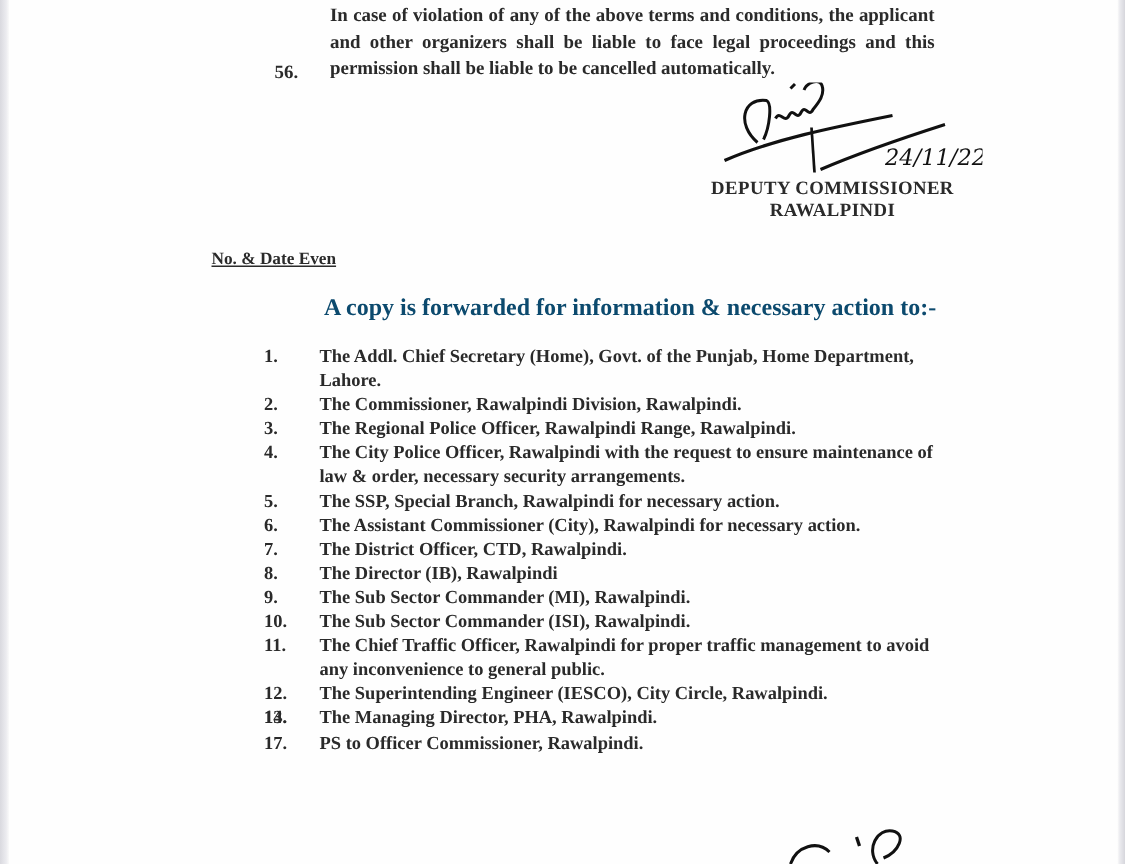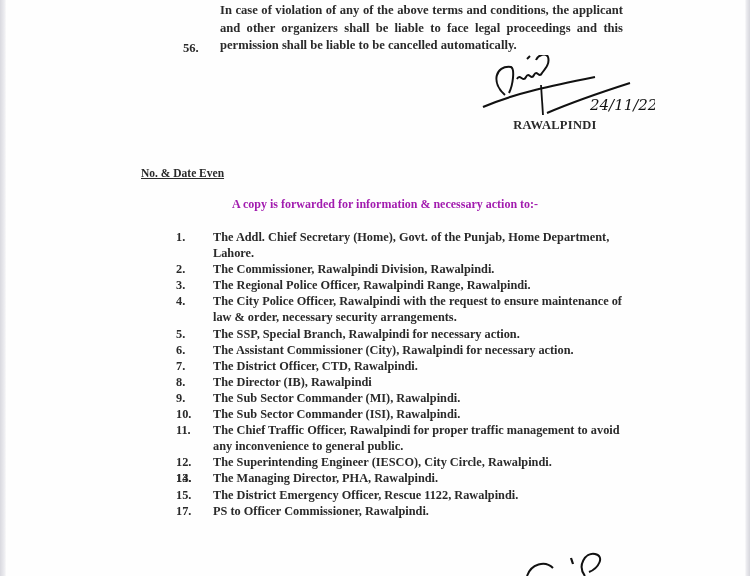--- a/index.html
+++ b/index.html
@@ -41,22 +41,22 @@
       position: absolute; left: 455px; top: 118px; width: 200px;
       text-align: center; font-weight: bold; font-size: 12.5px;
       line-height: 15px; letter-spacing: 0.3px; color: #2a2a2a;
     }
     .ref {
       position: absolute; left: 141px; top: 167px;
       font-weight: bold; font-size: 11.5px; text-decoration: underline;
       color: #2a2a2a;
     }
     .intro {
-      position: absolute; left: 232px; top: 197px;
-      font-size: 12px; font-weight: bold; color: #a21caf;
+      position: absolute; left: 216px; top: 197px;
+      font-size: 16px; font-weight: bold; color: #0c4a6e;
     }
     .dist-list {
       position: absolute; left: 176px; top: 229px; width: 460px;
       margin: 0; padding: 0; list-style: none;
       font-size: 12.3px; line-height: 16.1px; font-weight: bold; color: #2a2a2a;
     }
     .dist-list li { position: relative; padding-left: 37px; }
     .dist-list .n { position: absolute; left: 0; top: 0; }
     .sig-bottom {
       position: absolute; left: 515px; top: 548px; width: 110px; height: 28px;
@@ -78,20 +78,21 @@
   <path d="M50 40 C 36 28, 40 10, 56 12 C 60 14, 58 30, 54 38" fill="none" stroke="#111" stroke-width="2"></path>
   <path d="M62 24 c 3 -6, 6 4, 9 -2 c 3 -6, 5 4, 8 -2 c 3 -6, 5 4, 8 -2 c 4 -5, 8 -10, 6 -16 c -2 -5, -10 -2, -12 3" fill="none" stroke="#111" stroke-width="2"></path>
   <path d="M72 4 l 3 -3" stroke="#111" stroke-width="2"></path>
   <path d="M28 52 C 60 38, 100 30, 140 22" fill="none" stroke="#111" stroke-width="2.2"></path>
   <path d="M92 58 C 120 46, 150 36, 175 28" fill="none" stroke="#111" stroke-width="2"></path>
   <line x1="86" y1="30" x2="90" y2="90" stroke="#111" stroke-width="1.8"></line>
   <text x="135" y="55" font-family="DejaVu Serif, serif" font-size="15" font-style="italic" fill="#111">24/11/22</text>
 </svg>
 
 <div class="designation">
+  <div>DEPUTY COMMISSIONER</div>
   <div>RAWALPINDI</div>
 </div>
 
 <div class="ref">No. &amp; Date Even</div>
 
 <div class="intro">A copy is forwarded for information &amp; necessary action to:-</div>
 
 <ul class="dist-list">
   <li><span class="n">1.</span><span>The Addl. Chief Secretary (Home), Govt. of the Punjab, Home Department, Lahore.</span></li>
   <li><span class="n">2.</span><span>The Commissioner, Rawalpindi Division, Rawalpindi.</span></li>
@@ -100,21 +101,20 @@
   <li><span class="n">5.</span><span>The SSP, Special Branch, Rawalpindi for necessary action.</span></li>
   <li><span class="n">6.</span><span>The Assistant Commissioner (City), Rawalpindi for necessary action.</span></li>
   <li><span class="n">7.</span><span>The District Officer, CTD, Rawalpindi.</span></li>
   <li><span class="n">8.</span><span>The Director (IB), Rawalpindi</span></li>
   <li><span class="n">9.</span><span>The Sub Sector Commander (MI), Rawalpindi.</span></li>
   <li><span class="n">10.</span><span>The Sub Sector Commander (ISI), Rawalpindi.</span></li>
   <li><span class="n">11.</span><span>The Chief Traffic Officer, Rawalpindi for proper traffic management to avoid any inconvenience to general public.</span></li>
   <li><span class="n">12.</span><span>The Superintending Engineer (IESCO), City Circle, Rawalpindi.</span></li>
   <li><span class="n">13.</span></li>
   <li><span class="n">14.</span><span>The Managing Director, PHA, Rawalpindi.</span></li>
-  <li><span class="n">15.</span><span>The District Emergency Officer, Rescue 1122, Rawalpindi.</span></li>
   <li><span class="n">17.</span><span>PS to Officer Commissioner, Rawalpindi.</span></li>
 </ul>
 
 <svg class="sig-bottom" viewBox="0 0 110 28">
   <path d="M12 28 C 16 16, 30 12, 38 20" fill="none" stroke="#111" stroke-width="2"></path>
   <path d="M56 10 l 2 6" stroke="#111" stroke-width="2.2"></path>
   <path d="M70 28 C 62 18, 70 4, 80 6 C 90 8, 84 20, 74 24" fill="none" stroke="#111" stroke-width="2"></path>
 </svg>
 
 </body></html>

